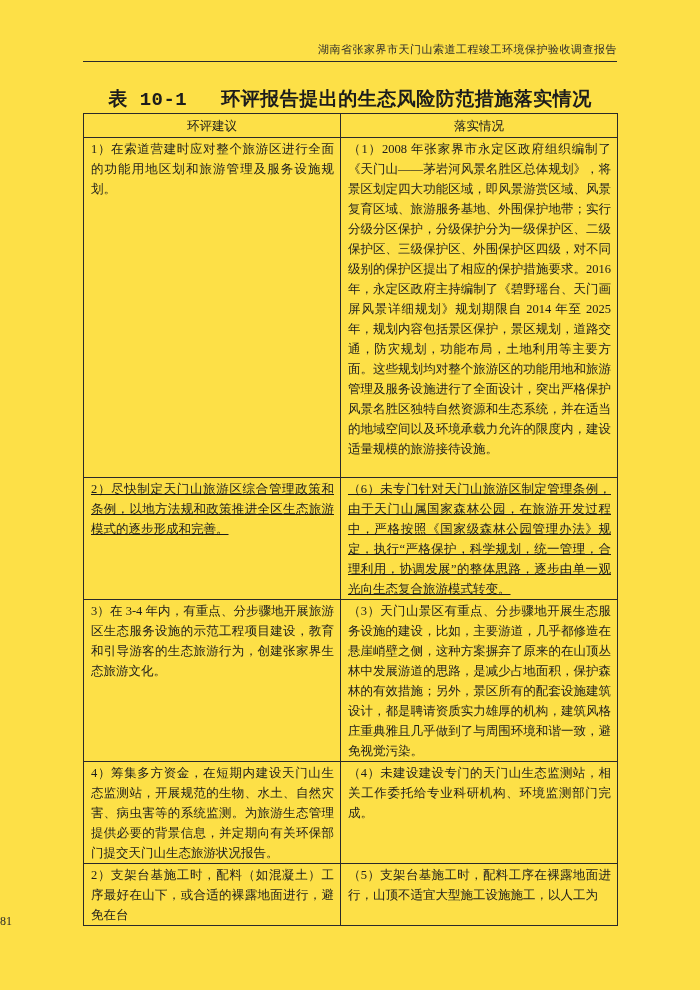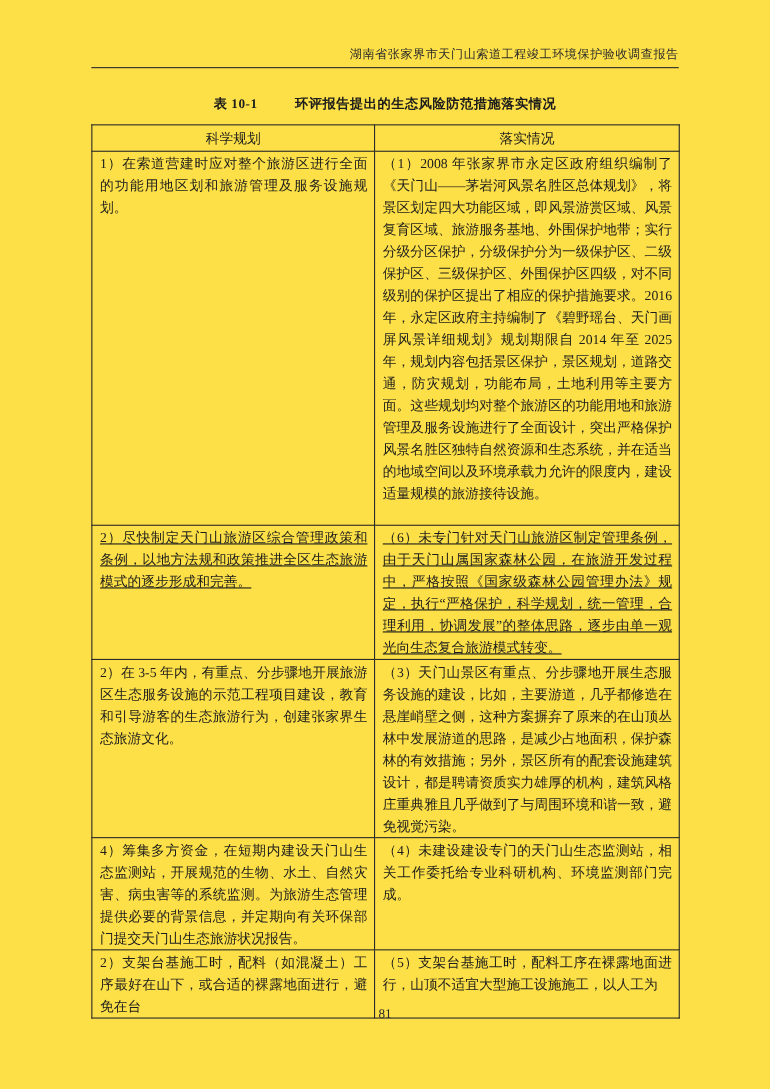--- a/index.html
+++ b/index.html
@@ -34,23 +34,24 @@
   }
   .table-title {
     position: absolute;
     top: 86px;
     left: 83px;
     width: 534px;
     display: flex;
     justify-content: center;
     align-items: flex-start;
     gap: 34px;
-    font-size: 12px;
+    font-size: 19px;
     font-weight: bold;
     letter-spacing: 0.5px;
+    font-family: Liberation Mono, monospace;
   }
   table.eco-table {
     position: absolute;
     top: 113px;
     left: 83px;
     width: 534px;
     border-collapse: collapse;
     table-layout: fixed;
   }
   .eco-table col.c-left  { width: 257px; }
@@ -78,21 +79,20 @@
   tr.r1 td { height: 340px; }
   tr.r2 td { height: 120px; text-decoration: underline; }
   tr.r3 td { height: 158px; }
   tr.r4 td { height: 102px; }
   tr.r5 td { height: 41px; overflow: hidden; }
   .page-number {
     position: absolute;
     top: 914px;
     left: 0;
     width: 700px;
-    text-align: center;
     font-size: 12px;
     color: #2a2a2a;
   }
 </style>
 </head>
 <body>
 
 <div class="page">
 
   <div class="report-header">湖南省张家界市天门山索道工程竣工环境保护验收调查报告</div>
@@ -104,35 +104,35 @@
     <span>环评报告提出的生态风险防范措施落实情况</span>
   </div>
 
   <table class="eco-table">
     <colgroup>
         <col class="c-left">
         <col class="c-right">
       </colgroup>
     <thead>
       <tr>
-        <th>科学规划</th>
+        <th>环评建议</th>
         <th>落实情况</th>
       </tr>
     </thead>
     <tbody>
       <tr class="r1">
         <td>1）在索道营建时应对整个旅游区进行全面的功能用地区划和旅游管理及服务设施规划。</td>
         <td>（1）2008 年张家界市永定区政府组织编制了《天门山——茅岩河风景名胜区总体规划》，将景区划定四大功能区域，即风景游赏区域、风景复育区域、旅游服务基地、外围保护地带；实行分级分区保护，分级保护分为一级保护区、二级保护区、三级保护区、外围保护区四级，对不同级别的保护区提出了相应的保护措施要求。2016 年，永定区政府主持编制了《碧野瑶台、天门画屏风景详细规划》规划期限自 2014 年至 2025 年，规划内容包括景区保护，景区规划，道路交通，防灾规划，功能布局，土地利用等主要方面。这些规划均对整个旅游区的功能用地和旅游管理及服务设施进行了全面设计，突出严格保护风景名胜区独特自然资源和生态系统，并在适当的地域空间以及环境承载力允许的限度内，建设适量规模的旅游接待设施。</td>
       </tr>
       <tr class="r2">
         <td>2）尽快制定天门山旅游区综合管理政策和条例，以地方法规和政策推进全区生态旅游模式的逐步形成和完善。</td>
         <td>（6）未专门针对天门山旅游区制定管理条例，由于天门山属国家森林公园，在旅游开发过程中，严格按照《国家级森林公园管理办法》规定，执行“严格保护，科学规划，统一管理，合理利用，协调发展”的整体思路，逐步由单一观光向生态复合旅游模式转变。</td>
       </tr>
       <tr class="r3">
-        <td>2）在 3-5 年内，有重点、分步骤地开展旅游区生态服务设施的示范工程项目建设，教育和引导游客的生态旅游行为，创建张家界生态旅游文化。</td>
+        <td>3）在 3-4 年内，有重点、分步骤地开展旅游区生态服务设施的示范工程项目建设，教育和引导游客的生态旅游行为，创建张家界生态旅游文化。</td>
         <td>（3）天门山景区有重点、分步骤地开展生态服务设施的建设，比如，主要游道，几乎都修造在悬崖峭壁之侧，这种方案摒弃了原来的在山顶丛林中发展游道的思路，是减少占地面积，保护森林的有效措施；另外，景区所有的配套设施建筑设计，都是聘请资质实力雄厚的机构，建筑风格庄重典雅且几乎做到了与周围环境和谐一致，避免视觉污染。</td>
       </tr>
       <tr class="r4">
         <td>4）筹集多方资金，在短期内建设天门山生态监测站，开展规范的生物、水土、自然灾害、病虫害等的系统监测。为旅游生态管理提供必要的背景信息，并定期向有关环保部门提交天门山生态旅游状况报告。</td>
         <td>（4）未建设建设专门的天门山生态监测站，相关工作委托给专业科研机构、环境监测部门完成。</td>
       </tr>
       <tr class="r5">
         <td>2）支架台基施工时，配料（如混凝土）工序最好在山下，或合适的裸露地面进行，避免在台</td>
         <td>（5）支架台基施工时，配料工序在裸露地面进行，山顶不适宜大型施工设施施工，以人工为</td>
       </tr>

